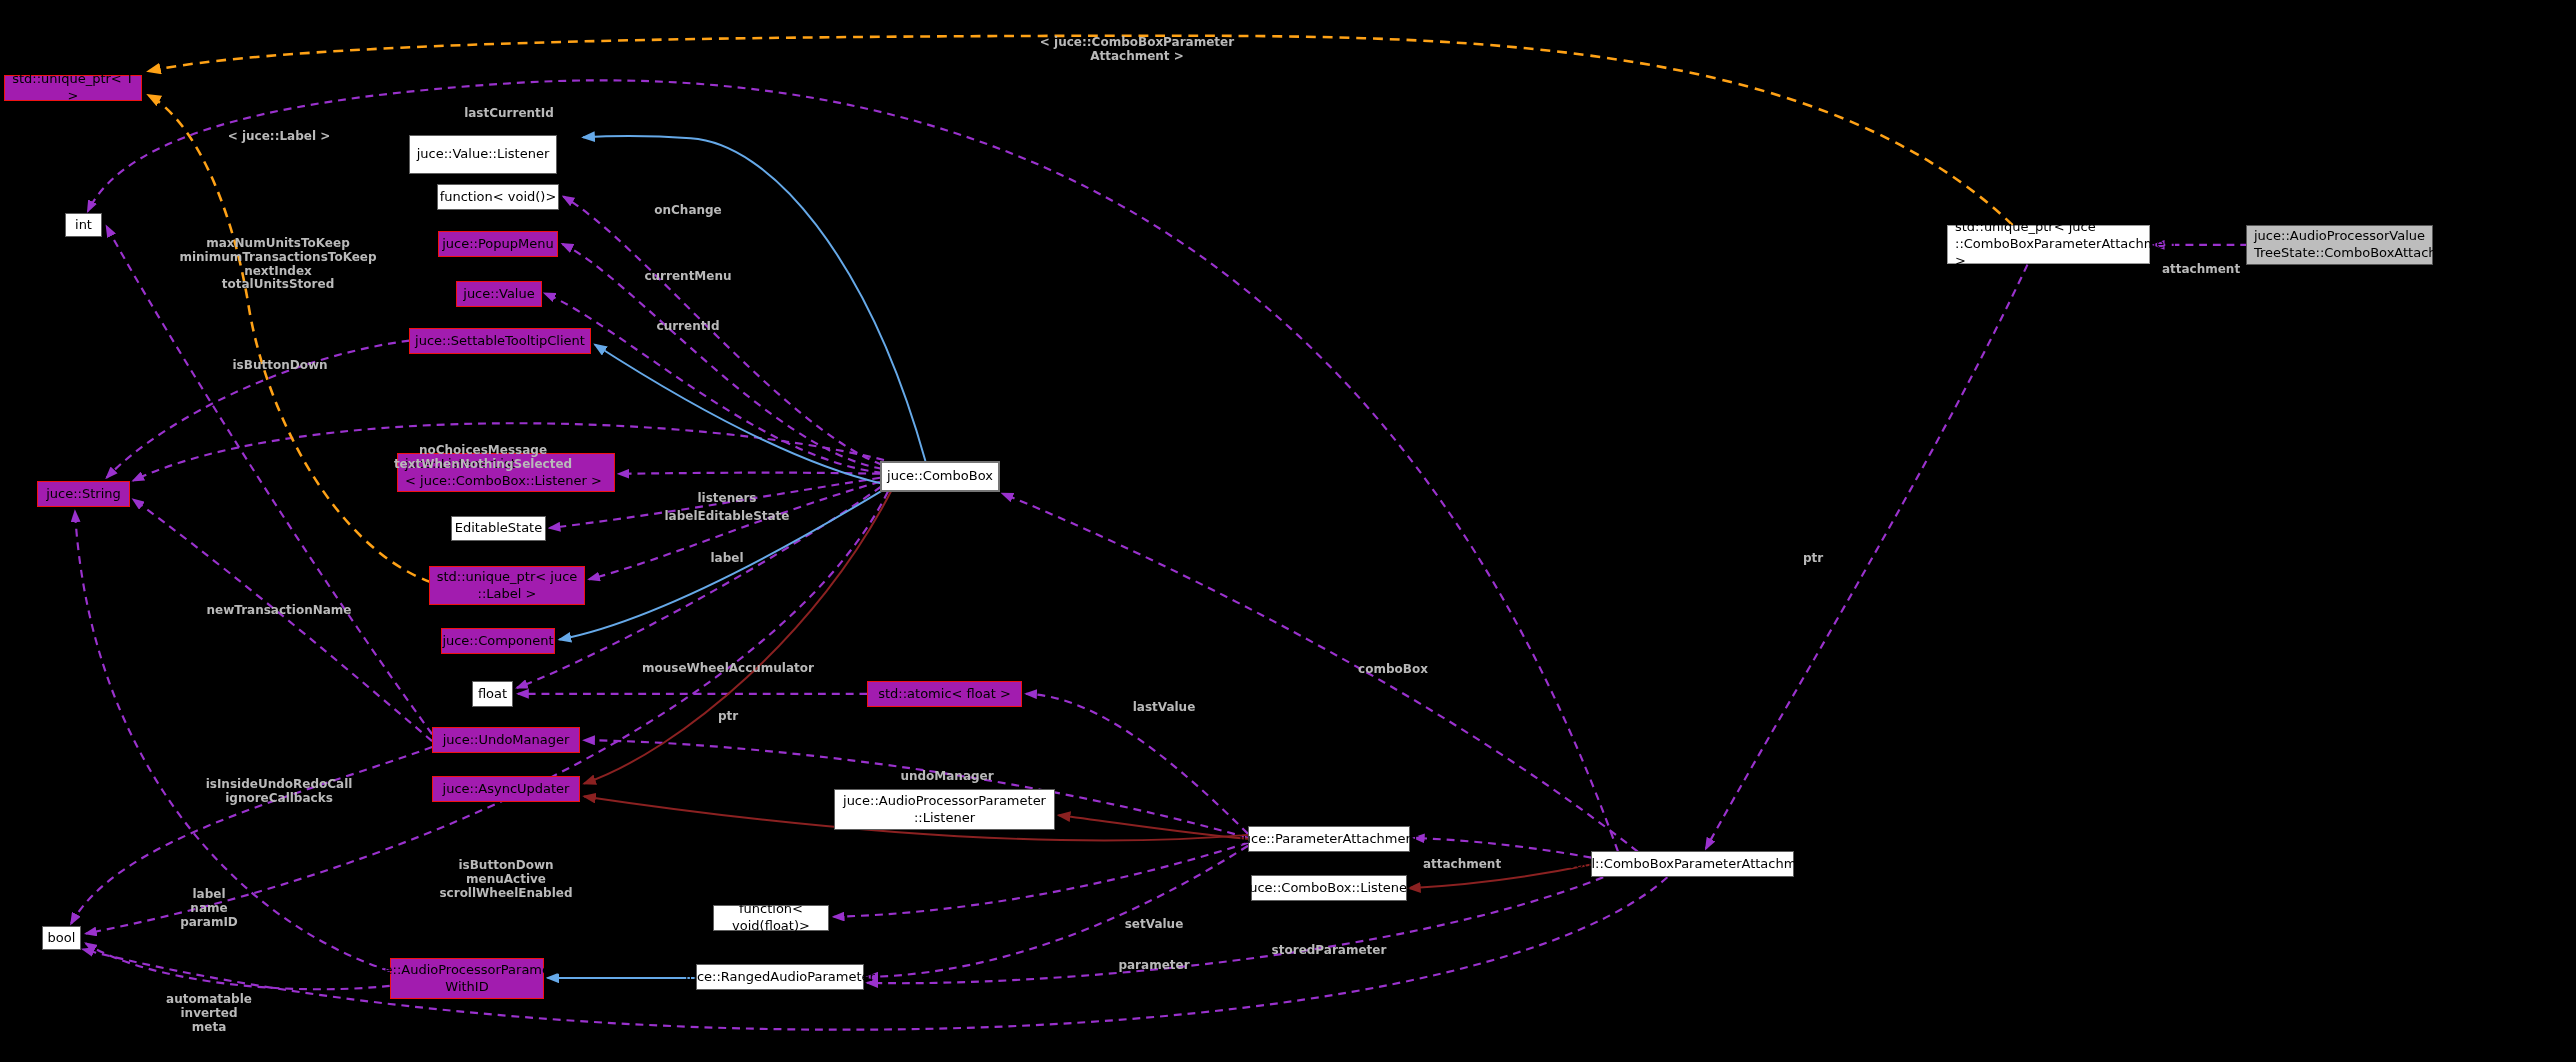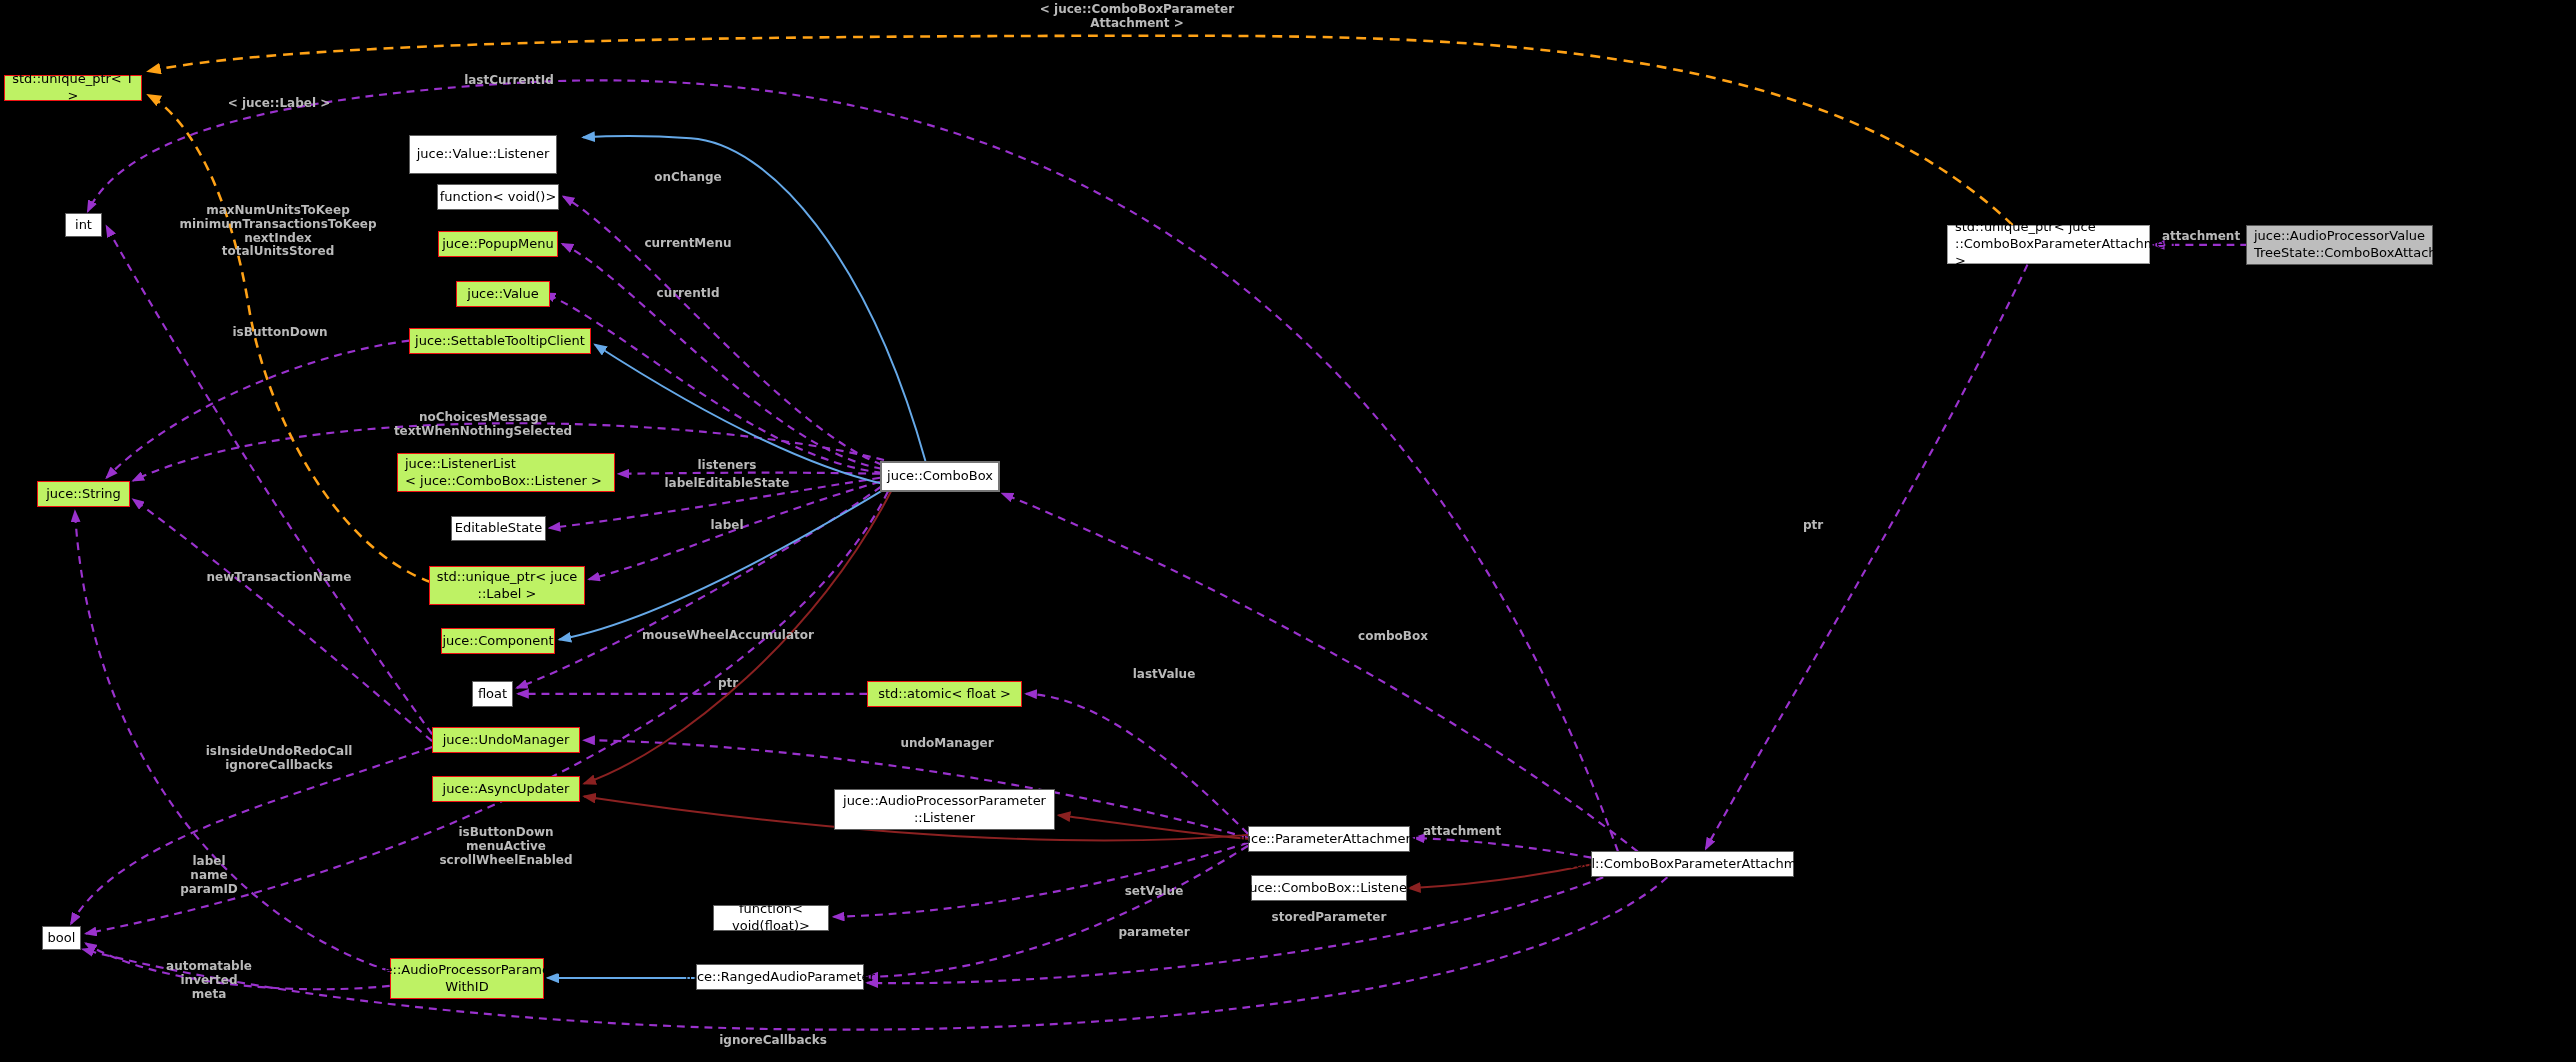--- a/index.html
+++ b/index.html
@@ -2,27 +2,27 @@
 <html><head>
 <meta charset="utf-8">
 <style>
   html,body{margin:0;padding:0;background:#000;}
   #canvas{position:relative;width:2576px;height:1063px;background:#000;overflow:hidden;
           font-family:"DejaVu Sans", sans-serif;}
   #edges{position:absolute;left:0;top:0;width:2576px;height:1063px;}
   .node{position:absolute;display:flex;align-items:center;justify-content:center;
         box-sizing:border-box;font-size:13px;line-height:1.3;color:#000;
         background:#ffffff;border:1.4px solid #5f5f5f;white-space:pre-line;text-align:center;}
-  .node.red{background:#bef264;border:1.6px solid #f01212;}
+  .node.red{background:#a21caf;border:1.6px solid #f01212;}
   .node.main{border:2.6px solid #757575;}
   .node.ptr{border:1.4px solid #9a9a9a;}
   .node.target{background:#bdbdbd;border:1.5px solid #575757;}
   .node.align-left{justify-content:flex-start;text-align:left;padding-left:7px;}
   .edge-label{position:absolute;transform:translate(-50%,-50%);font-size:12px;font-weight:600;
-        color:#b9b9b9;white-space:pre;text-align:center;line-height:1.15;}
+        color:#b9b9b9;white-space:pre;text-align:center;line-height:1.15;margin-top:33px;}
 </style>
 </head>
 <body>
 
 <div id="canvas">
 
   <svg id="edges" viewBox="0 0 2611 1077" xmlns="http://www.w3.org/2000/svg">
     <defs>
       <marker id="m-purple" markerWidth="13" markerHeight="10" refX="11" refY="5" orient="auto" markerUnits="userSpaceOnUse">
         <path d="M0 0 L13 5 L0 10 Z" fill="#9a32cd"></path>
@@ -88,21 +88,21 @@
     </g>
   </svg>
 
   <div class="node red" style="left:4px;top:75px;width:138px;height:26px">std::unique_ptr&lt; T &gt;</div>
   <div class="node" style="left:65px;top:213px;width:37px;height:24px">int</div>
   <div class="node red" style="left:37px;top:481px;width:93px;height:26px">juce::String</div>
   <div class="node" style="left:42px;top:926px;width:39px;height:24px">bool</div>
   <div class="node" style="left:409px;top:135px;width:148px;height:39px">juce::Value::Listener</div>
   <div class="node" style="left:437px;top:184px;width:122px;height:26px">function&lt; void()&gt;</div>
   <div class="node red" style="left:438px;top:231px;width:120px;height:26px">juce::PopupMenu</div>
-  <div class="node red" style="left:456px;top:281px;width:94px;height:26px">juce::Value</div>
+  <div class="node red" style="left:456px;top:281px;width:86px;height:26px">juce::Value</div>
   <div class="node red" style="left:409px;top:328px;width:182px;height:26px">juce::SettableTooltipClient</div>
   <div class="node red align-left" style="left:397px;top:453px;width:218px;height:39px">juce::ListenerList
 &lt; juce::ComboBox::Listener &gt;</div>
   <div class="node" style="left:451px;top:516px;width:95px;height:25px">EditableState</div>
   <div class="node red" style="left:429px;top:566px;width:156px;height:39px">std::unique_ptr&lt; juce
 ::Label &gt;</div>
   <div class="node red" style="left:441px;top:628px;width:114px;height:26px">juce::Component</div>
   <div class="node" style="left:472px;top:681px;width:41px;height:26px">float</div>
   <div class="node red" style="left:432px;top:727px;width:148px;height:26px">juce::UndoManager</div>
   <div class="node red" style="left:432px;top:776px;width:148px;height:26px">juce::AsyncUpdater</div>

